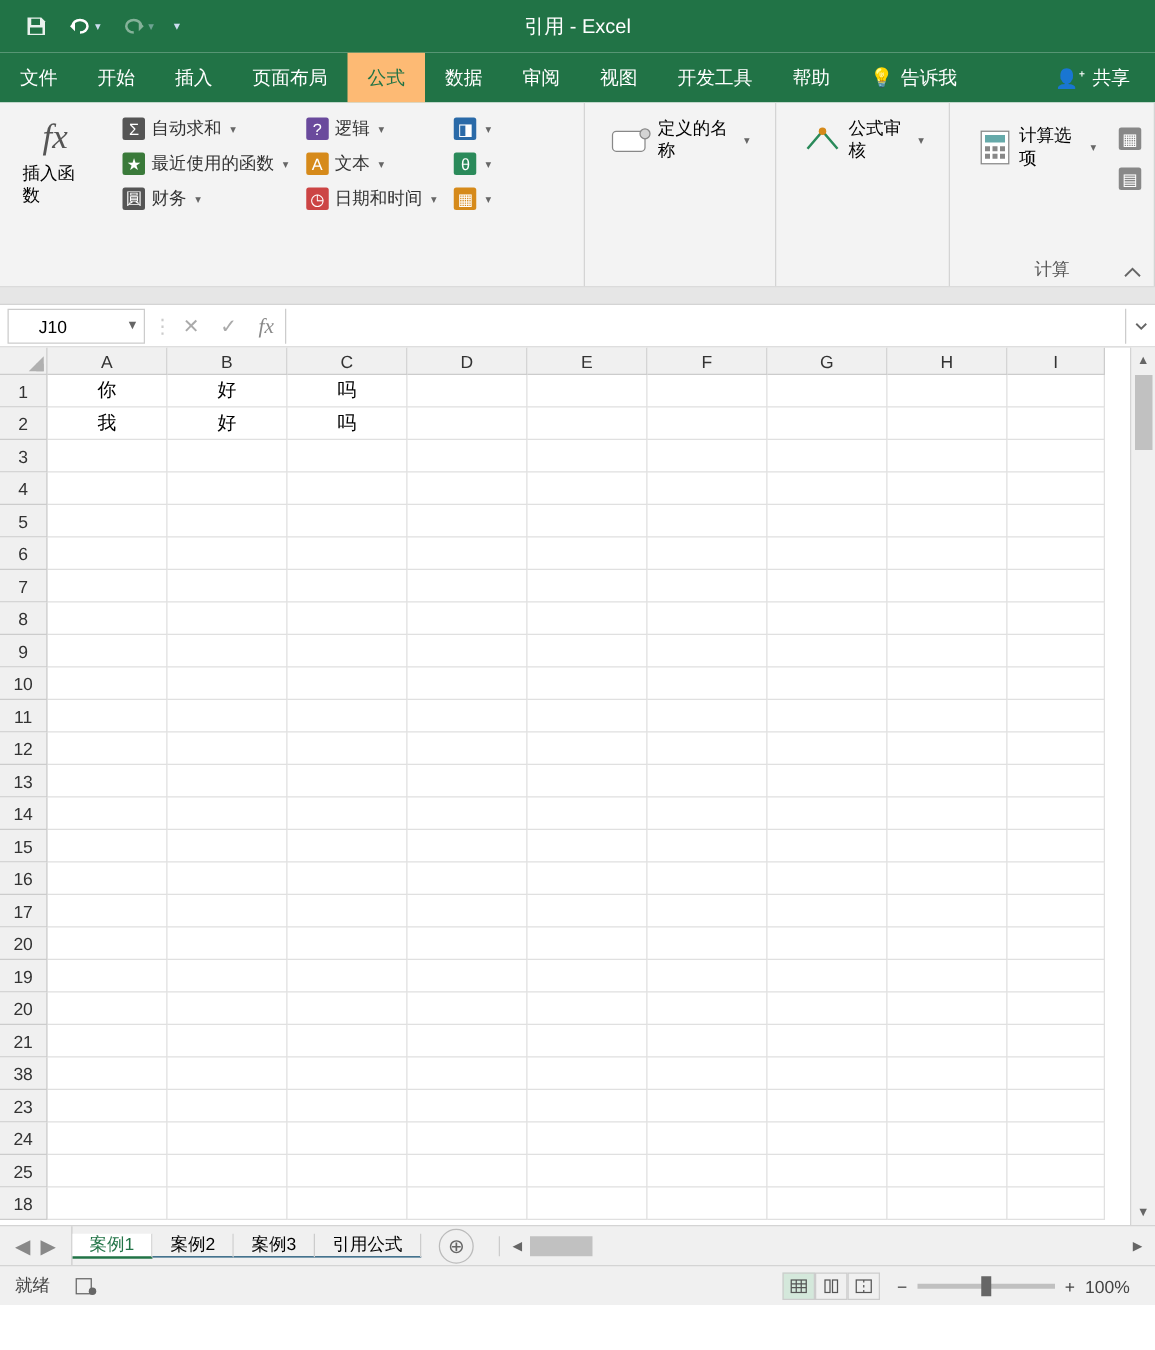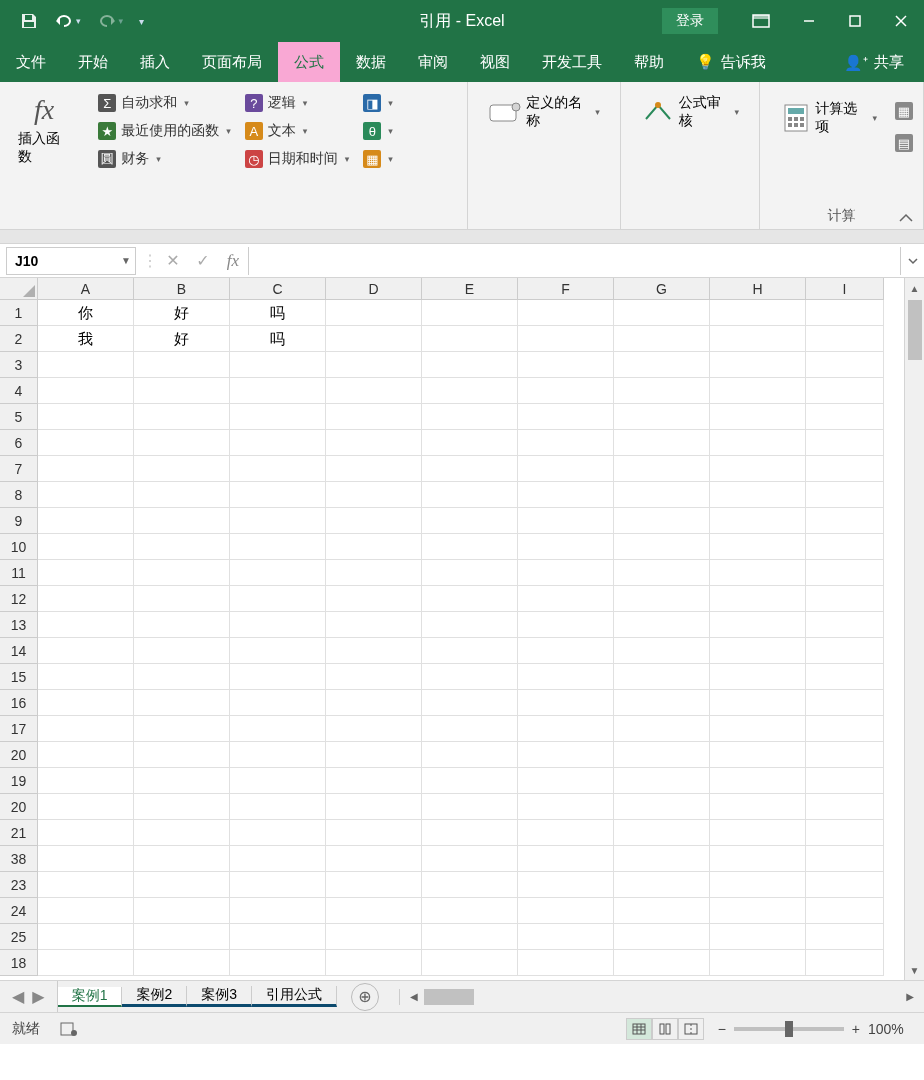--- a/index.html
+++ b/index.html
@@ -11,21 +11,21 @@
 .qat-item { padding: 6px 8px; cursor: pointer; display: flex; align-items: center; }
 .qat-item.disabled { opacity: 0.45; }
 .title { position: absolute; left: 50%; transform: translateX(-50%); font-size: 16px; color: #fff; }
 .winctrls { margin-left: auto; display: flex; align-items: center; }
 .login-btn { background: #2f8e5b; padding: 4px 14px; margin-right: 18px; font-size: 14px; }
 .winbtn { padding: 8px 16px; cursor: pointer; font-size: 14px; }
 
 
 .menutabs { height: 40px; background: #217346; display: flex; align-items: stretch; }
 .mtab { padding: 10px 16px; color: #fff; font-size: 15px; cursor: pointer; display: flex; align-items: center; }
-.mtab.active { background: #f9a8d4; color: #217346; font-family: Liberation Serif, serif; }
+.mtab.active { background: #fdba74; color: #217346; font-family: Liberation Serif, serif; }
 .tell-me { display: flex; align-items: center; gap: 6px; }
 .share { margin-left: auto; display: flex; align-items: center; gap: 6px; padding-right: 20px; }
 
 
 .ribbon { height: 148px; background: #f3f3f3; border-bottom: 1px solid #d4d4d4; display: flex; position: relative; }
 .rgroup { border-right: 1px solid #d4d4d4; padding: 6px 8px 0 8px; display: flex; flex-direction: column; }
 .rgroup-label { text-align: center; font-size: 14px; color: #555; padding: 4px 0; margin-top: auto; }
 .insert-fn { display: flex; flex-direction: column; align-items: center; gap: 4px; padding: 6px 10px 0 10px; cursor: pointer; }
 .fx-big { font-family: "Times New Roman", serif; font-style: italic; font-size: 28px; color: #555; }
 .fn-lib-body { display: flex; gap: 10px; padding-top: 4px; }
@@ -36,21 +36,21 @@
 .big-btn { display: flex; align-items: center; padding: 6px 12px 0 12px; cursor: pointer; font-size: 14px; gap: 4px; }
 .big-icon { width: 34px; height: 30px; display: flex; align-items: center; justify-content: center; }
 .calc-body { display: flex; align-items: flex-start; padding-top: 6px; gap: 4px; }
 .collapse-ribbon { position: absolute; right: 10px; bottom: 6px; cursor: pointer; color: #666; }
 
 
 .divider { height: 14px; background: #e6e6e6; border-bottom: 1px solid #d4d4d4; }
 
 
 .fbar { height: 34px; display: flex; align-items: center; border-bottom: 1px solid #d4d4d4; background: #fff; }
-.namebox { width: 130px; border: 1px solid #ccc; height: 28px; margin: 0 6px; display: flex; align-items: center; padding: 0 8px; font-size: 14px; position: relative; font-weight: bold; }
+.namebox { width: 110px; border: 1px solid #ccc; height: 28px; margin: 0 6px; display: flex; align-items: center; padding: 0 24px; font-size: 14px; position: relative; }
 .namebox-dd { position: absolute; right: 4px; color: #666; font-size: 10px; }
 .fbar-divider { width: 16px; text-align: center; color: #ccc; }
 .fbar-btn { width: 30px; text-align: center; color: #aaa; font-size: 16px; cursor: pointer; }
 .fbar-fx { font-family: "Times New Roman", serif; font-style: italic; color: #888; font-size: 17px; width: 30px; text-align: center; cursor: pointer; }
 .fbar-input { flex: 1; border-left: 1px solid #ccc; height: 28px; padding: 0 8px; font-size: 14px; }
 .fbar-expand { width: 24px; text-align: center; color: #666; cursor: pointer; border-left: 1px solid #ccc; height: 28px; display:flex; align-items:center; justify-content:center; }
 
 
 .grid-wrap { display: flex; height: 702px; position: relative; }
 .select-all { width: 38px; height: 22px; background: #f0f0f0; border-right: 1px solid #ccc; border-bottom: 1px solid #ccc; position: relative; }
@@ -63,21 +63,21 @@
 .cell-row { display: flex; height: 26px; }
 .cell { border-right: 1px solid #e0e0e0; border-bottom: 1px solid #e0e0e0; text-align: center; font-size: 15px; line-height: 26px; color: #000; }
 .vscroll { width: 20px; background: #f0f0f0; border-left: 1px solid #d4d4d4; display: flex; flex-direction: column; }
 .vscroll-btn { height: 20px; text-align: center; color: #666; font-size: 10px; cursor: pointer; display:flex; align-items:center; justify-content:center; }
 .vscroll-thumb { background: #c1c1c1; width: 14px; margin: 2px auto; border-radius: 0; }
 
 
 .sheetbar { height: 32px; display: flex; align-items: center; background: #f0f0f0; border-top: 1px solid #d4d4d4; }
 .sheet-nav { padding: 0 12px; color: #888; display: flex; gap: 8px; }
 .sheet-tabs { display: flex; align-items: center; height: 100%; border-left: 1px solid #ccc; }
-.sheet-tab { padding: 0 14px; border-right: 1px solid #ccc; font-size: 14px; display: flex; align-items: center; cursor: pointer; background: #f0f0f0; border-bottom: 3px solid #0c4a6e; }
+.sheet-tab { padding: 0 14px; border-right: 1px solid #ccc; font-size: 14px; display: flex; align-items: center; cursor: pointer; background: #f0f0f0; border-bottom: 1px solid #0c4a6e; }
 .sheet-tab.active { background: #fff; color: #217346; border-bottom: 2px solid #217346; }
 .add-sheet { width: 28px; height: 28px; border: 1px solid #bbb; border-radius: 50%; margin-left: 14px; display:flex; align-items:center; justify-content:center; color: #666; cursor: pointer; font-size:16px; }
 .hscroll { flex: 1; display: flex; align-items: center; margin-left: 20px; border-left: 1px solid #ccc; padding: 0 4px; }
 .hscroll-track { flex:1; height:16px; background:#f0f0f0; position:relative; }
 .hscroll-thumb { position:absolute; left:0; height:16px; width:50px; background:#c1c1c1; }
 .hscroll-btn { color:#666; font-size:10px; padding:0 6px; cursor:pointer; }
 
 
 .statusbar { height: 32px; background: #f0f0f0; border-top: 1px solid #d4d4d4; display: flex; align-items: center; padding: 0 12px; font-size: 14px; color: #444; }
 .status-right { margin-left: auto; display: flex; align-items: center; gap: 14px; }
@@ -117,45 +117,20 @@
           <path fill="none" stroke="#fff" stroke-width="2" d="M16 8 A6 5 0 1 0 10 13"></path>
           <path fill="#fff" d="M14 4 L18 8 L14 12z"></path>
         </svg>
         <span class="dd-arrow" style="color:#cde">▾</span>
       </div>
     <div class="qat-item">
         <span style="color:#cde;font-size:10px">▾</span>
       </div>
   </div>
   <div class="title">引用 - Excel</div>
-  <div class="winctrls">
-    <div class="login-btn">登录</div>
-    <div class="winbtn">
-        <svg width="18" height="14" viewBox="0 0 18 14">
-          <rect x="1" y="1" width="16" height="12" fill="none" stroke="#fff" stroke-width="1.5"></rect>
-          <rect x="1" y="1" width="16" height="4" fill="#fff" opacity="0.6"></rect>
-        </svg>
-      </div>
-    <div class="winbtn">
-        <svg width="14" height="14">
-          <line x1="2" y1="7" x2="12" y2="7" stroke="#fff" stroke-width="1.5"></line>
-        </svg>
-      </div>
-    <div class="winbtn">
-        <svg width="14" height="14">
-          <rect x="2" y="2" width="10" height="10" fill="none" stroke="#fff" stroke-width="1.5"></rect>
-        </svg>
-      </div>
-    <div class="winbtn">
-        <svg width="14" height="14">
-          <line x1="2" y1="2" x2="12" y2="12" stroke="#fff" stroke-width="1.5"></line>
-          <line x1="12" y1="2" x2="2" y2="12" stroke="#fff" stroke-width="1.5"></line>
-        </svg>
-      </div>
-  </div>
 </div>
 
 <div class="menutabs">
   <div class="mtab">文件</div>
   <div class="mtab">开始</div>
   <div class="mtab">插入</div>
   <div class="mtab">页面布局</div>
   <div class="mtab active">公式</div>
   <div class="mtab">数据</div>
   <div class="mtab">审阅</div>

